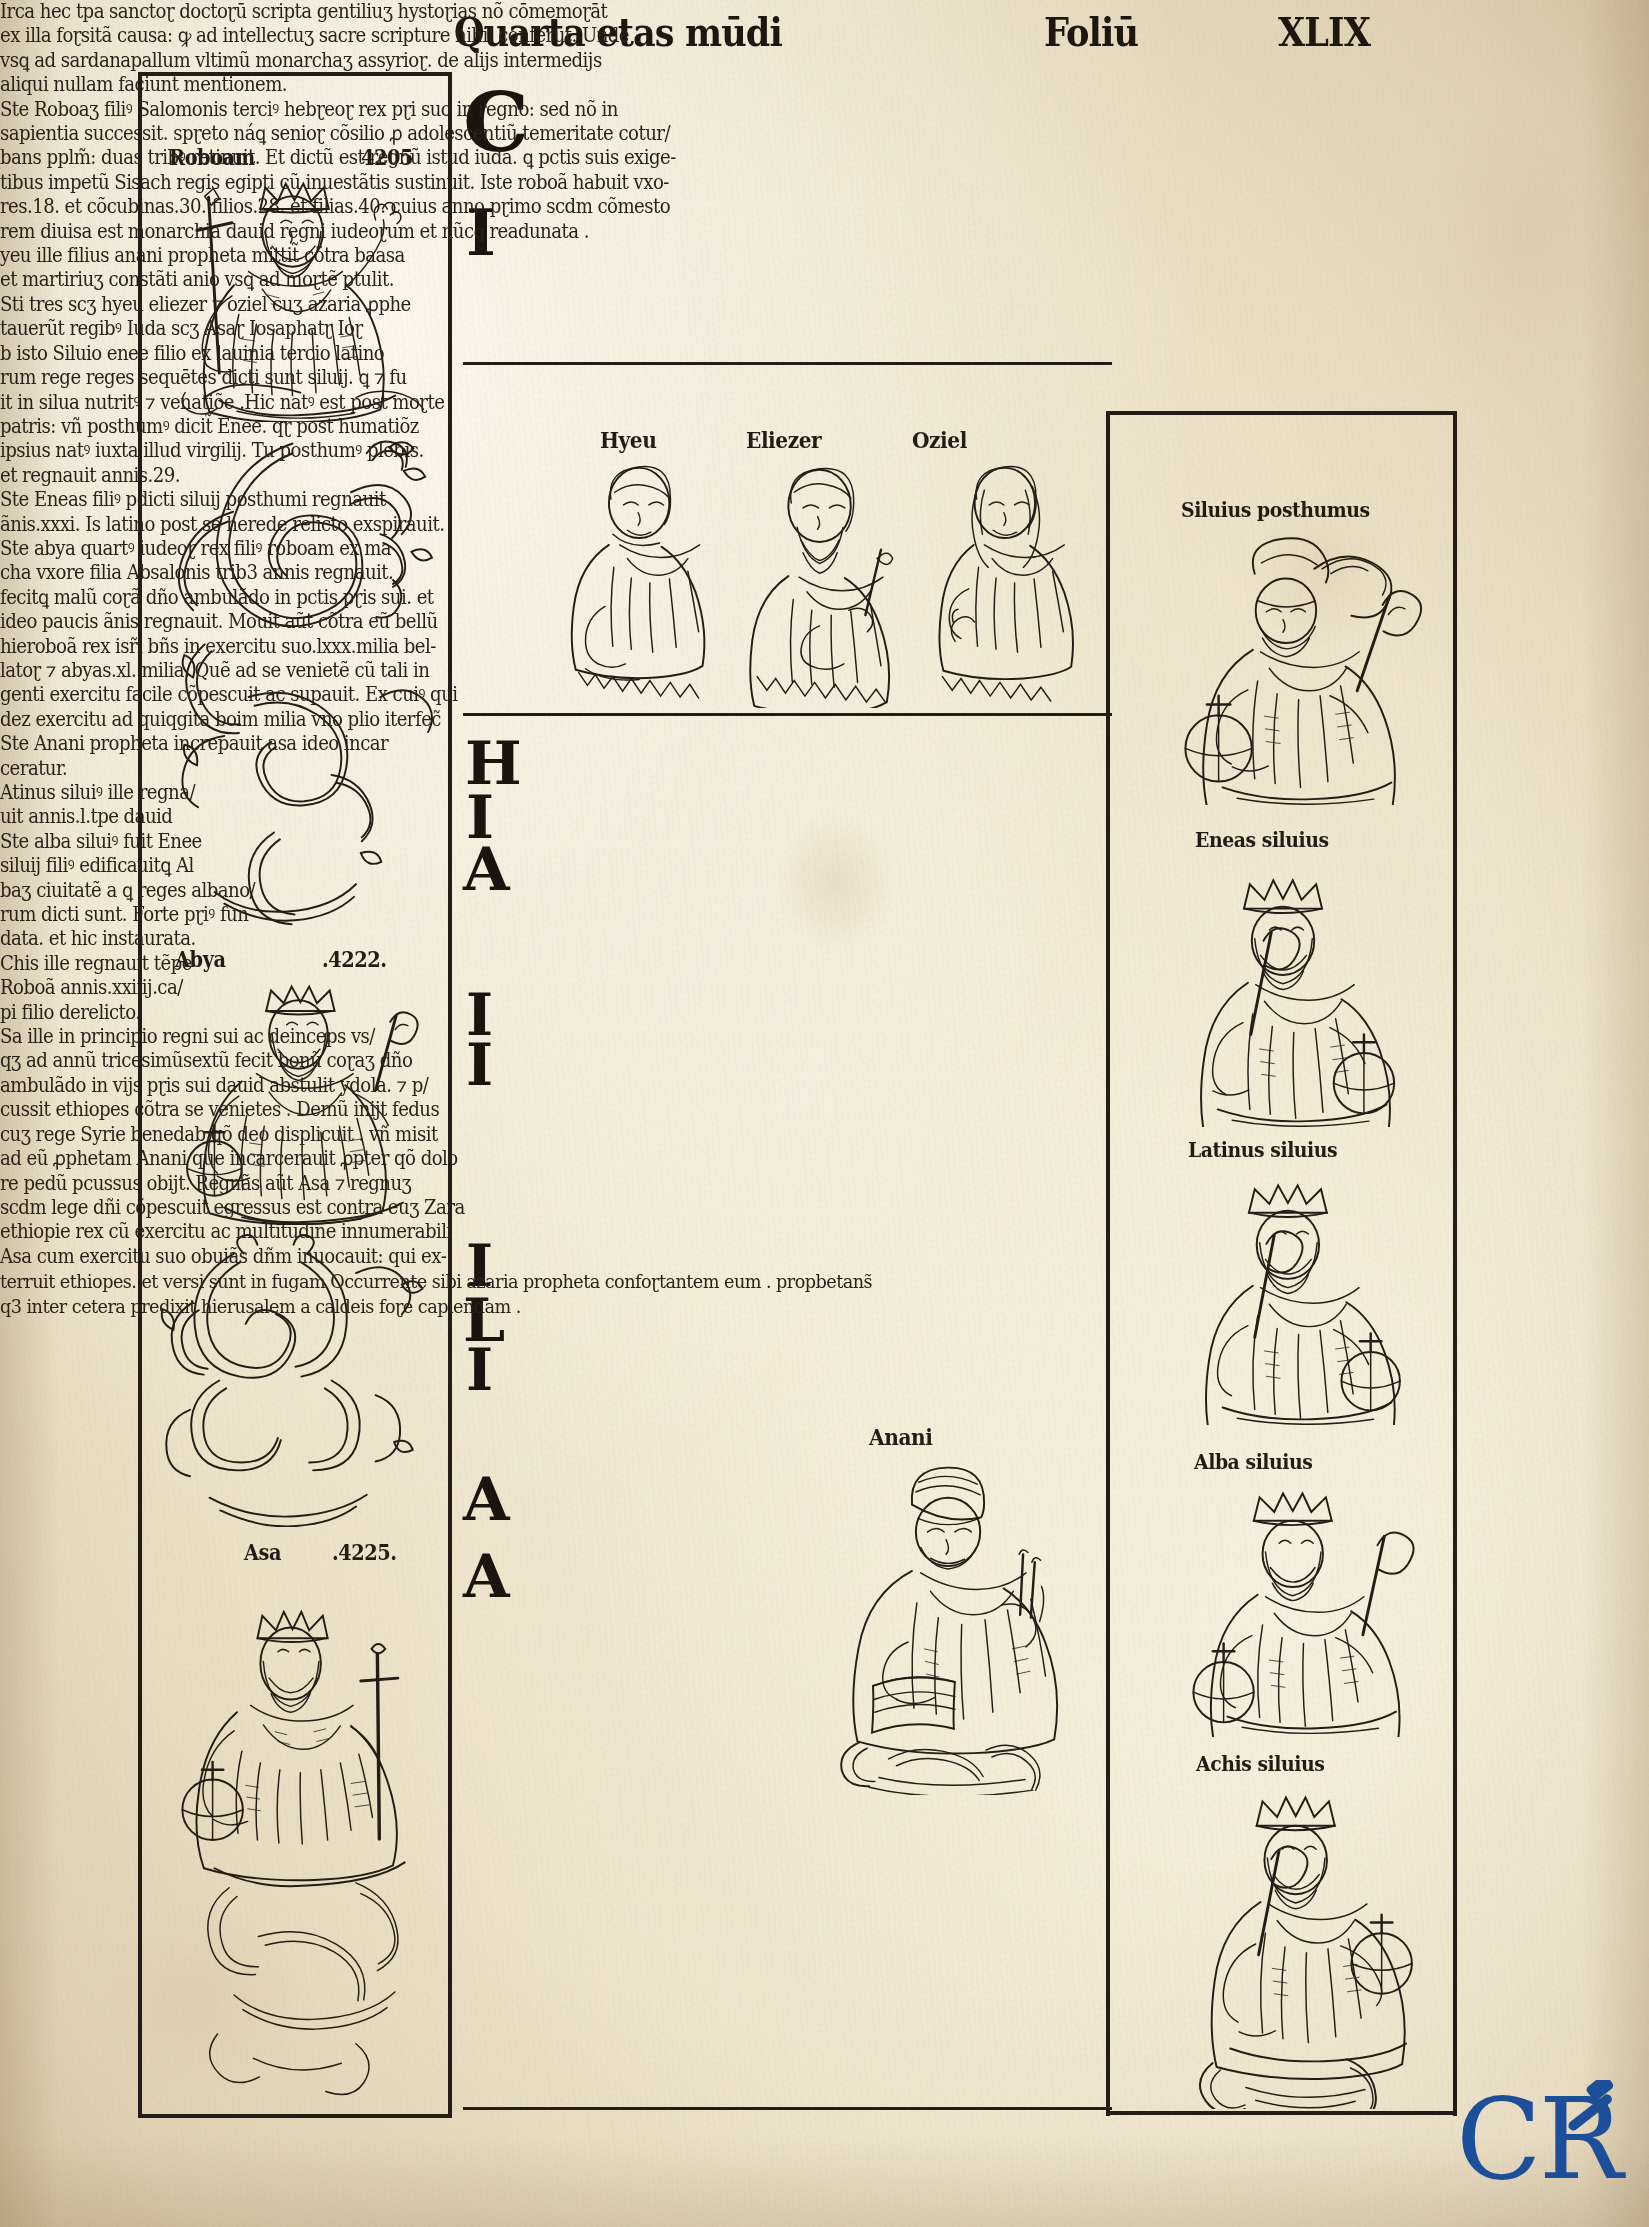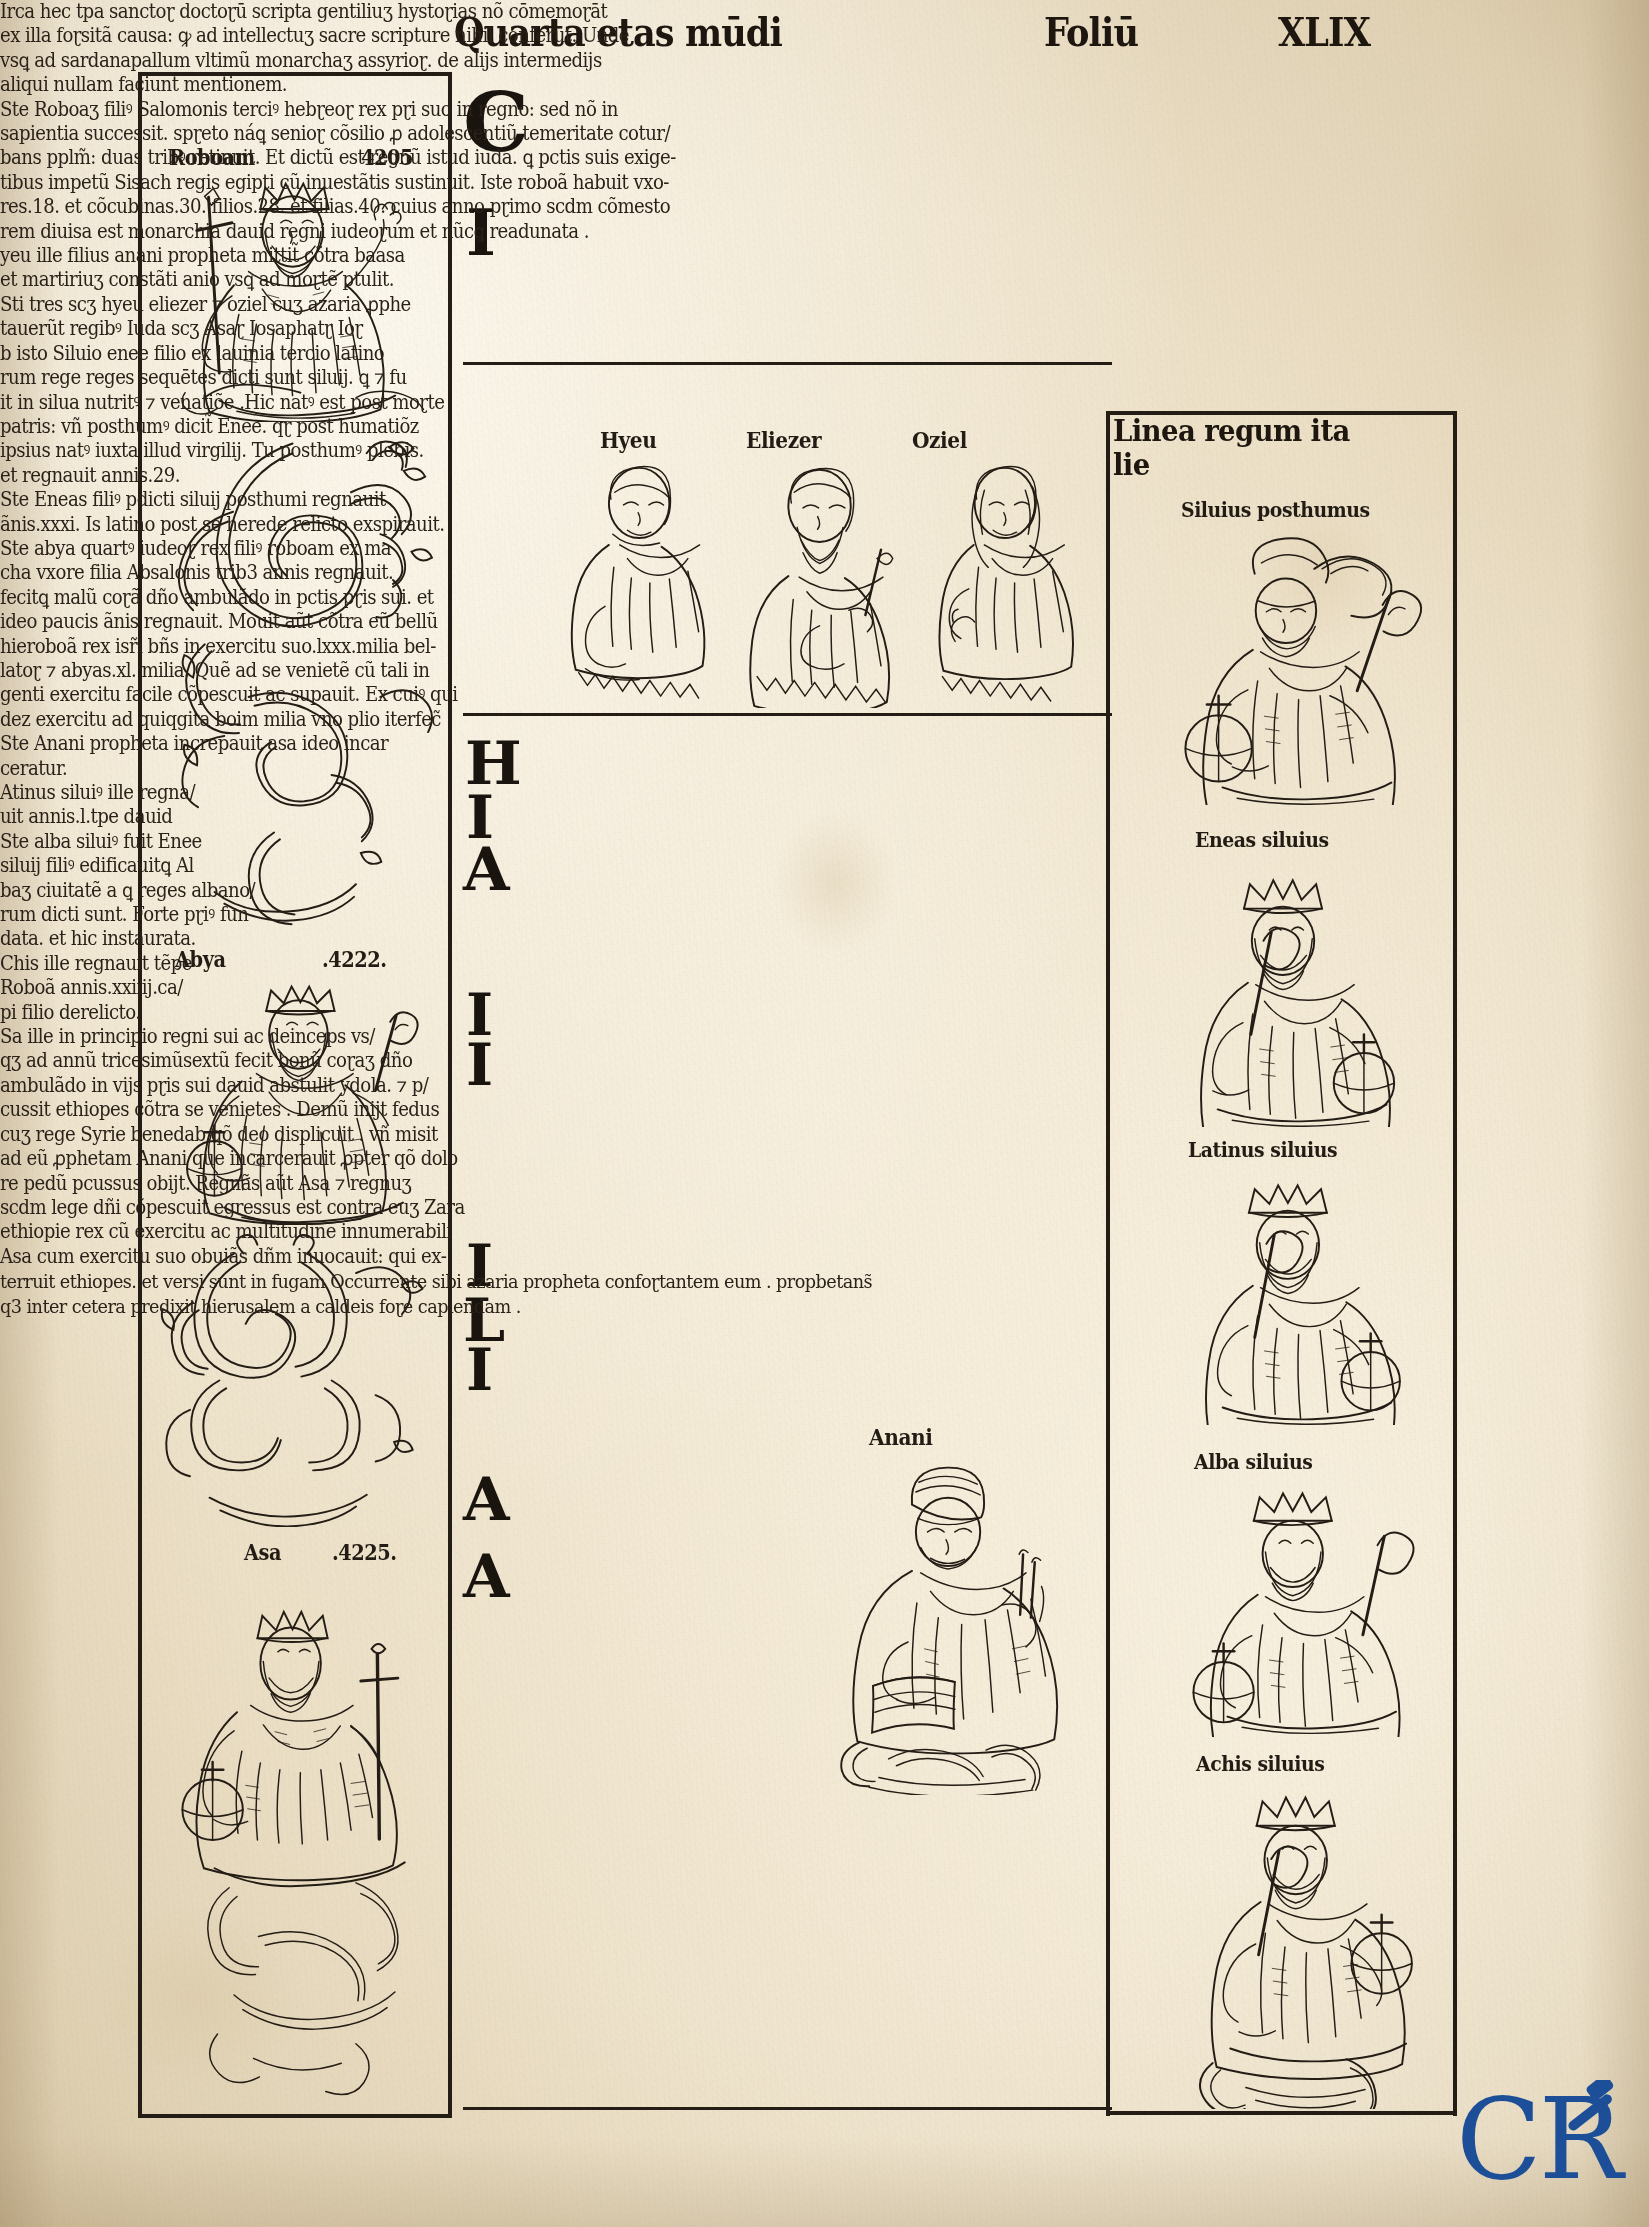--- a/index.html
+++ b/index.html
@@ -612,26 +612,20 @@
   <div class="body-line" style="left:464px;top:1704px;">re pedũ pcussus obijt.        Regnãs aũt Asa ⁊ regnuʒ</div>
   <div class="body-line" style="left:464px;top:1729px;">scdm lege dñi cõpescuit egressus est contra euʒ Zara</div>
   <div class="body-line" style="left:464px;top:1754px;">ethiopie rex cũ exercitu ac multitudine innumerabili</div>
   <div class="body-line" style="left:464px;top:1780px;">Asa cum exercitu suo obuiãs dñm inuocauit: qui ex‑</div>
 
   <div class="rule" style="left:1106px;top:411px;width:351px;height:4.4px;"></div>
   <div class="rule" style="left:1106px;top:411px;width:4.4px;height:1705px;"></div>
   <div class="rule" style="left:1453px;top:411px;width:4.4px;height:1705px;"></div>
   <div class="rule" style="left:1106px;top:2111px;width:351px;height:4.4px;"></div>
 
-  <div id="colR">
-    <div class="hd">
-      <span>Linea regum ita</span><br>
-      <span>lie</span>
-    </div>
-  </div>
 
   <div class="rlabel" style="left:1181px;top:499px;">Siluius posthumus</div>
   <div class="cut bleed" style="left:1115px;top:522px;width:337px;height:283px;">
     <svg width="337" height="283" viewBox="0 0 690 580">
       <g stroke="#241d15" fill="none" stroke-width="3" stroke-linecap="round">
 
         <path d="M286 106 q-18-58 48-70 q74-14 98 42 q10 24 0 46" stroke-width="4"></path>
         <path d="M408 96 q60-44 120-12 q56 30 30 82 q-20 40-74 26" stroke-width="4"></path>
         <path d="M424 96 q52-36 100-10 q46 24 24 64"></path>
         <path d="M442 106 q40-26 76-6"></path>

